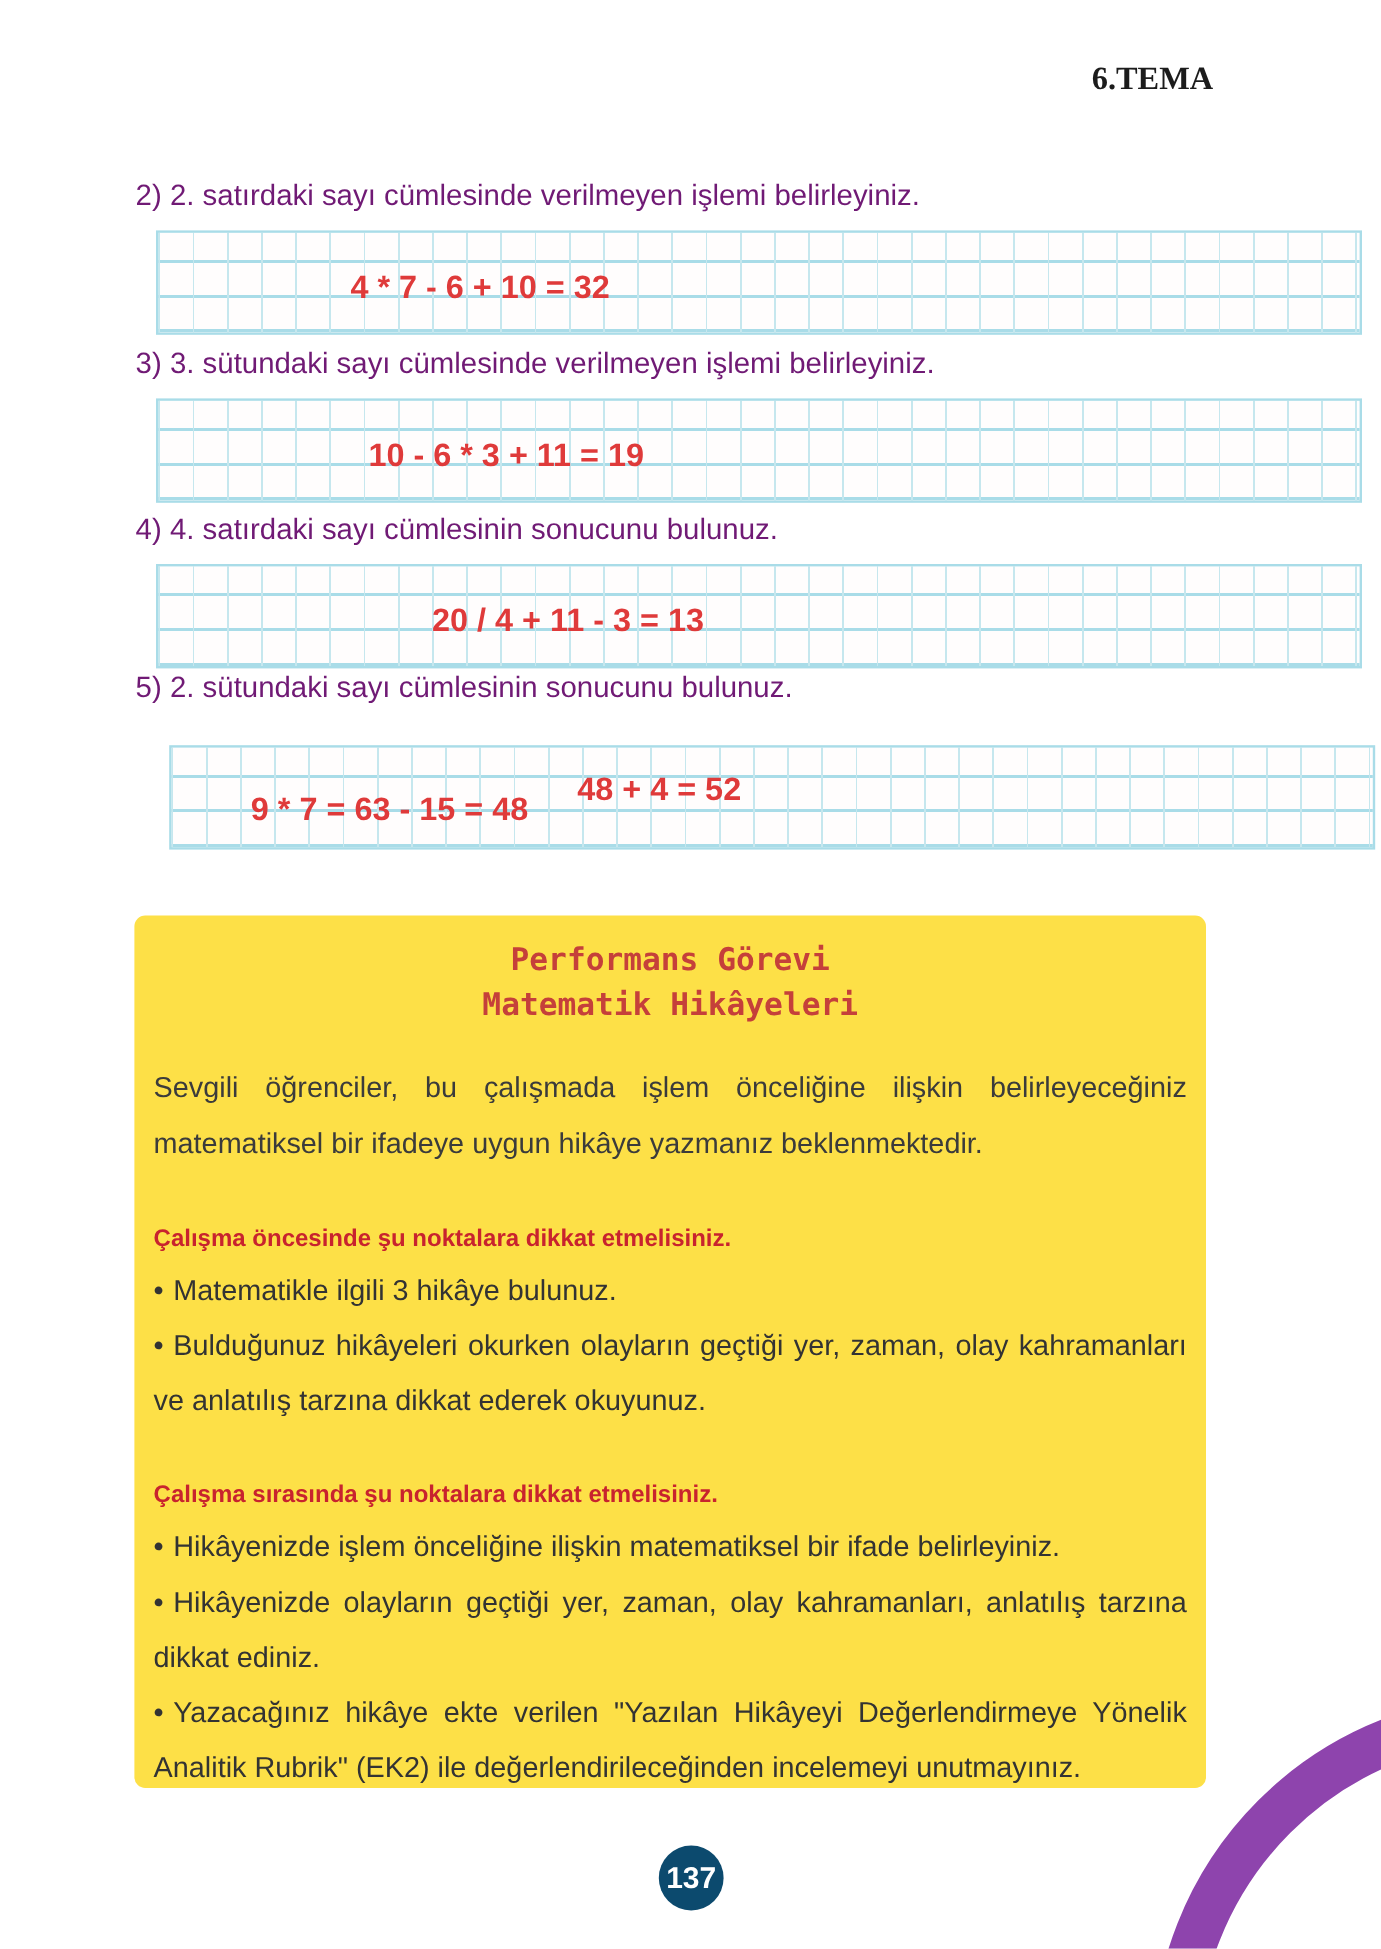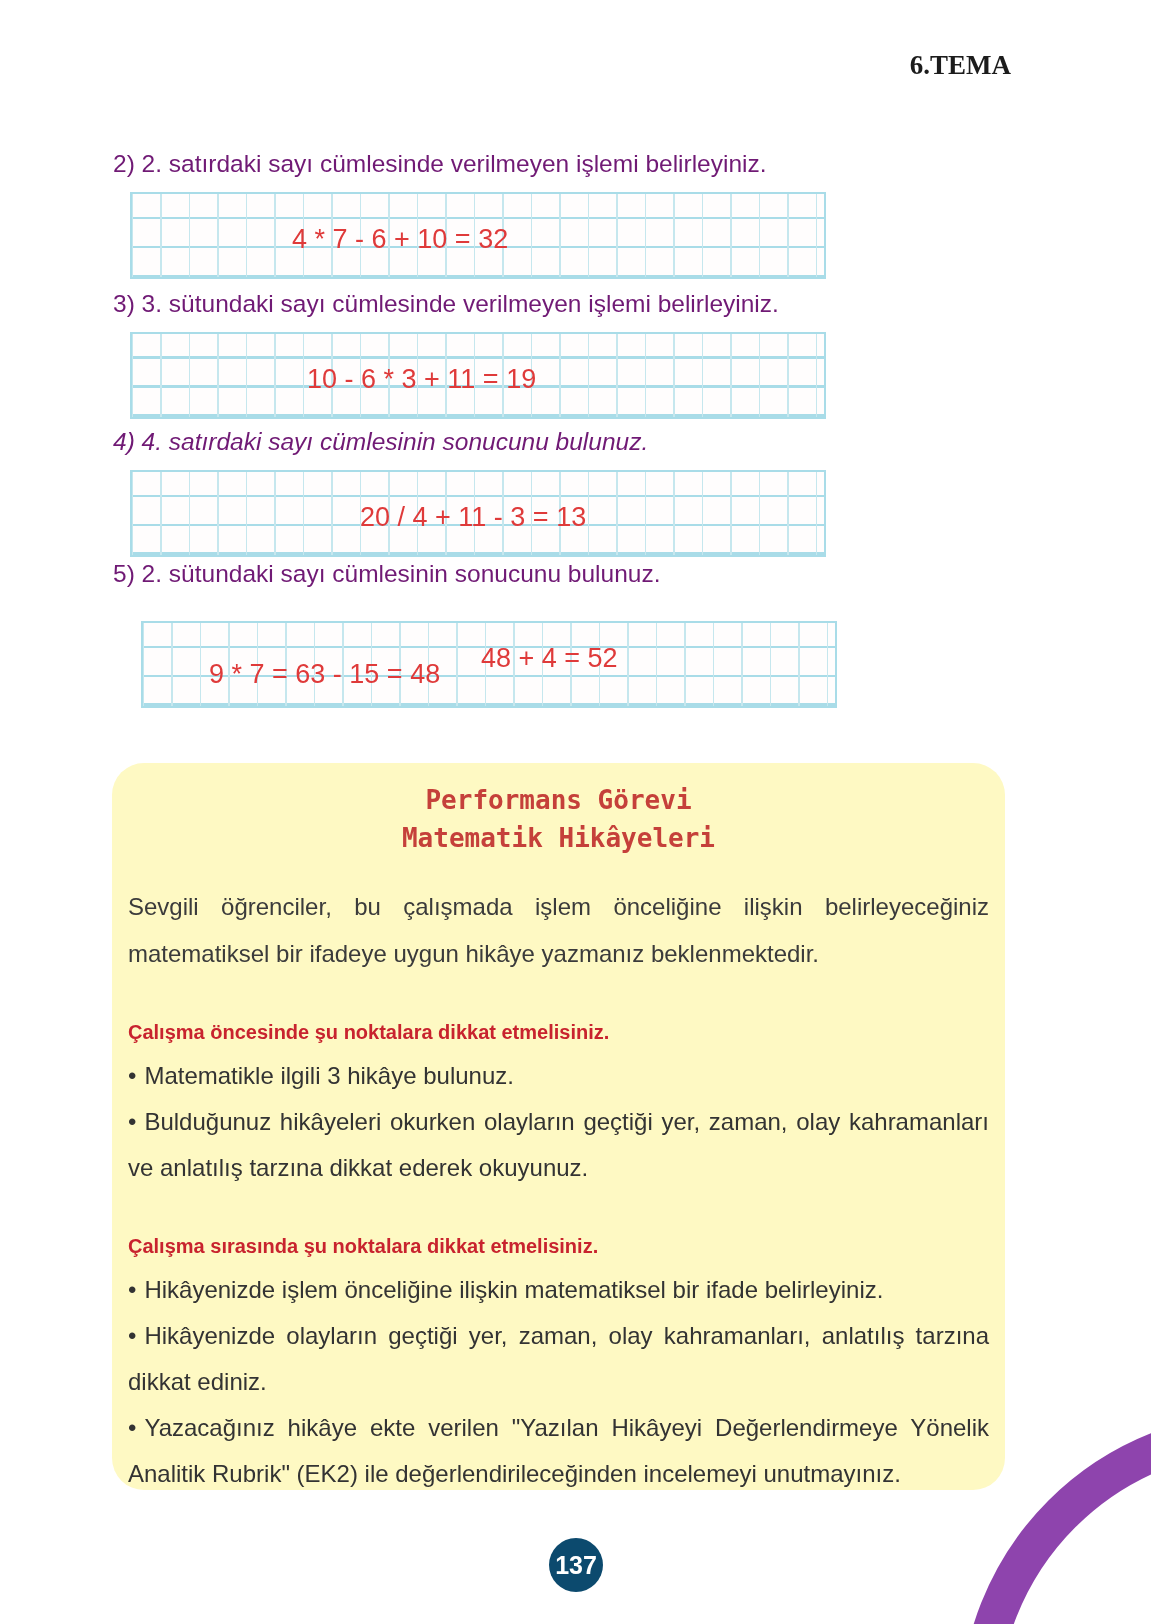--- a/index.html
+++ b/index.html
@@ -13,35 +13,36 @@
   }
   .tema{
     position:absolute;top:50px;right:140px;
     font-size:27px;font-weight:bold;color:#1c1c1c;font-family:Liberation Serif, serif;
   }
   .q-label{
     position:absolute;left:113px;
     font-size:24.5px;color:#701a75;
   }
   .grid-box{
-    position:absolute;left:130px;width:696px;height:87px;
+    position:absolute;left:130px;width:1005px;height:87px;
     background-color:#fffdfd;
     background-image:
       repeating-linear-gradient(90deg, #c6e7ee 0 1.5px, transparent 1.5px 28.5px),
       repeating-linear-gradient(0deg, #a9dce8 0 2.5px, transparent 2.5px 29px);
     border:2px solid #a9dce8;
     box-sizing:border-box;
+    font-weight:bold;
   }
   .grid-answer{
     position:absolute;
     font-size:27px;color:#df3a3a;white-space:nowrap;
   }
   .task-box{
     position:absolute;left:112px;top:763px;width:893px;height:727px;
-    background:#fef9c3;border-radius:32px;
+    background:#fde047;border-radius:9px;
     box-sizing:border-box;
     padding:18px 16px 0 16px;
   }
   .box-title{
     text-align:center;
     font-family:"DejaVu Sans Mono", monospace;
     font-weight:bold;font-size:26px;line-height:38px;
     color:#c5403a;
   }
   .intro{
@@ -83,21 +84,21 @@
   <div class="q-label" style="top:150px;">2) 2. satırdaki sayı cümlesinde verilmeyen işlemi belirleyiniz.</div>
   <div class="grid-box" style="top:192px;">
     <div class="grid-answer" style="left:160px;top:30px;">4 * 7 - 6 + 10 = 32</div>
   </div>
 
   <div class="q-label" style="top:290px;">3) 3. sütundaki sayı cümlesinde verilmeyen işlemi belirleyiniz.</div>
   <div class="grid-box" style="top:332px;">
     <div class="grid-answer" style="left:175px;top:30px;">10 - 6 * 3 + 11 = 19</div>
   </div>
 
-  <div class="q-label" style="top:428px;font-style:italic;">4) 4. satırdaki sayı cümlesinin sonucunu bulunuz.</div>
+  <div class="q-label" style="top:428px;">4) 4. satırdaki sayı cümlesinin sonucunu bulunuz.</div>
   <div class="grid-box" style="top:470px;">
     <div class="grid-answer" style="left:228px;top:30px;">20 / 4 + 11 - 3 = 13</div>
   </div>
 
   <div class="q-label" style="top:560px;">5) 2. sütundaki sayı cümlesinin sonucunu bulunuz.</div>
   <div class="grid-box" style="top:621px;margin-left:11px;">
     <div class="grid-answer" style="left:66px;top:36px;">9 * 7 = 63 - 15 = 48</div>
     <div class="grid-answer" style="left:338px;top:20px;">48 + 4 = 52</div>
   </div>
 

